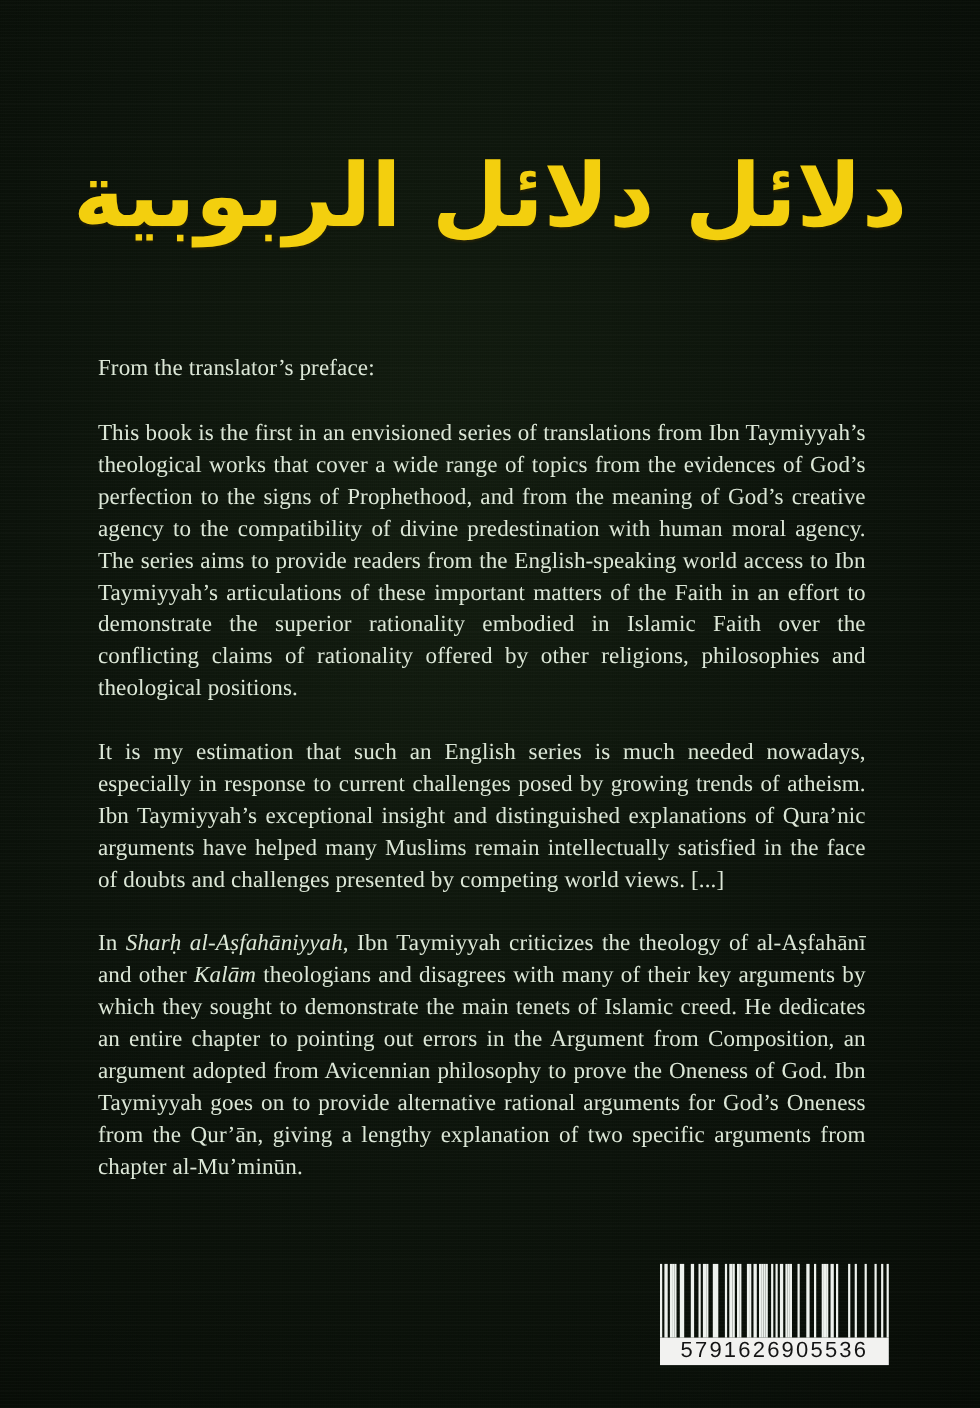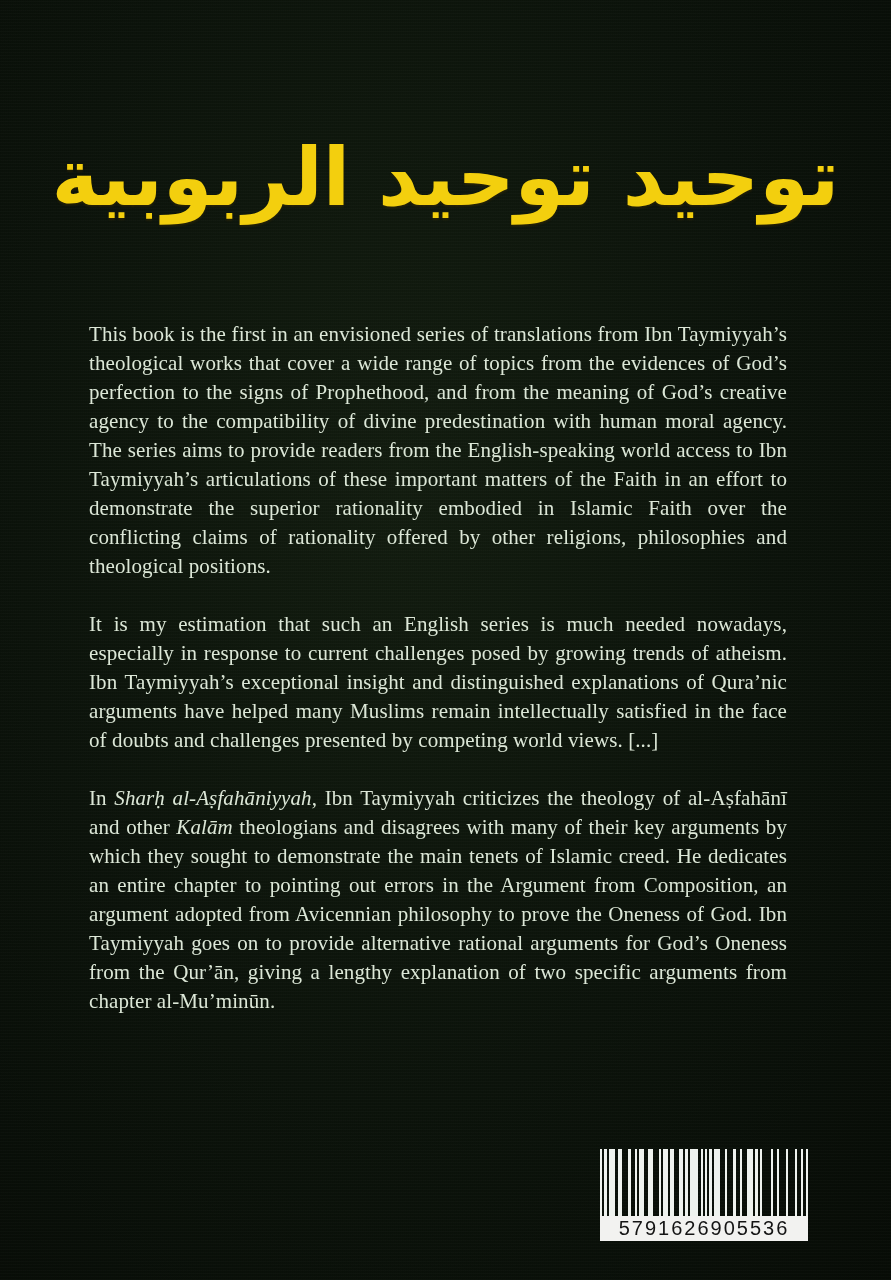--- a/index.html
+++ b/index.html
@@ -71,23 +71,24 @@
   .barcode-number{
     font-family:"Liberation Sans", sans-serif;
     font-size:20px;color:#141414;letter-spacing:2px;
   }
 </style>
 </head>
 <body>
 
 <div class="cover">
 
-  <div class="arabic-title">توحيد توحيد الربوبية</div>
+  <div class="arabic-title">دلائل دلائل الربوبية</div>
 
   <div class="preface">
+    <p class="heading">From the translator’s preface:</p>
     <div>
         <p class="body-para"><span>This book is the first in an envisioned series of translations from Ibn Taymiyyah’s theological works that cover a wide range of topics from the evidences of God’s perfection to the signs of Prophethood, and from the meaning of God’s creative agency to the compatibility of divine predestination with human moral agency. The series aims to provide readers from the English-speaking world access to Ibn Taymiyyah’s articulations of these important matters of the Faith in an effort to demonstrate the superior rationality embodied in Islamic Faith over the conflicting claims of rationality offered by other religions, philosophies and theological positions.</span></p>
         <p class="body-para"><span>It is my estimation that such an English series is much needed nowadays, especially in response to current challenges posed by growing trends of atheism. Ibn Taymiyyah’s exceptional insight and distinguished explanations of Qura’nic arguments have helped many Muslims remain intellectually satisfied in the face of doubts and challenges presented by competing world views. [...]</span></p>
         <p class="body-para"><span>In </span><em>Sharḥ al-Aṣfahāniyyah</em><span>, Ibn Taymiyyah criticizes the theology of al-Aṣfahānī and other </span><em>Kalām</em><span> theologians and disagrees with many of their key arguments by which they sought to demonstrate the main tenets of Islamic creed. He dedicates an entire chapter to pointing out errors in the Argument from Composition, an argument adopted from Avicennian philosophy to prove the Oneness of God. Ibn Taymiyyah goes on to provide alternative rational arguments for God’s Oneness from the Qur’ān, giving a lengthy explanation of two specific arguments from chapter al-Mu’minūn.</span></p>
       </div>
   </div>
 
 
   <div class="barcode">
     <div class="bars">

